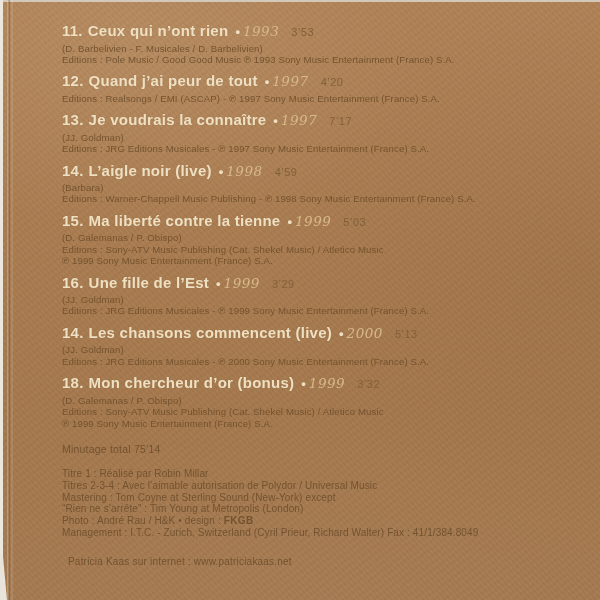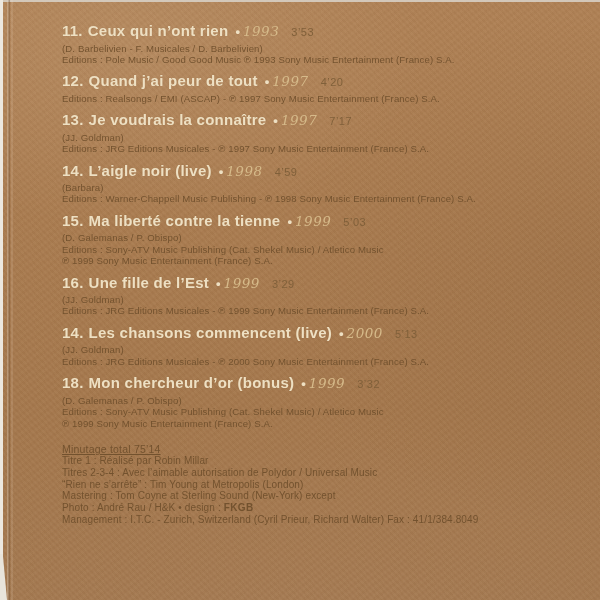--- a/index.html
+++ b/index.html
@@ -40,22 +40,22 @@
     text-shadow:0 0 1px rgba(120,85,45,0.25);
   }
   .num{margin-right:5px;}
   .bullet{color:#eee0c3;font-size:13px;font-weight:700;margin:0 3px 0 7px;}
   .year{font-family:"DejaVu Serif",serif;font-style:italic;color:#d6ba8a;font-size:13.5px;letter-spacing:.5px;}
   .dur{color:#80603a;font-size:11px;margin-left:12px;letter-spacing:.5px;}
   .credit{
     color:#6f4f2c;font-size:9.6px;line-height:11.4px;letter-spacing:.12px;
     opacity:.92;white-space:nowrap;
   }
-  .minutage{color:#6f4f2c;font-size:10.5px;letter-spacing:.2px;margin-top:14px;opacity:.92;text-decoration:underline;}
-  .production{}
+  .minutage{color:#6f4f2c;font-size:10.5px;letter-spacing:.2px;margin-top:14px;opacity:.92;}
+  .production{margin-top:13px;}
   .production .credit{font-size:10px;line-height:11.8px;}
   .production .credit b{font-weight:700;letter-spacing:.4px;}
   .website{color:#6f4f2c;font-size:10px;letter-spacing:.2px;margin-top:17px;padding-left:6px;opacity:.92;white-space:nowrap;}
 </style>
 </head>
 <body>
 
 <div class="page">
   <div class="grain"></div>
   <div class="edge-top"></div>
@@ -105,19 +105,20 @@
           <div class="title-line"><span class="num">18.</span><span class="ttl">Mon chercheur d’or (bonus)</span><span class="bullet">•</span><span class="year">1999</span><span class="dur">3’32</span></div>
           <div class="credit">(D. Galemanas / P. Obispo)</div>
           <div class="credit">Editions : Sony-ATV Music Publishing (Cat. Shekel Music) / Atletico Music</div>
           <div class="credit">℗ 1999 Sony Music Entertainment (France) S.A.</div>
         </div>
       </div>
     <div class="minutage">Minutage total 75’14</div>
     <div id="production" class="production">
         <div class="credit"><span>Titre 1 : Réalisé par Robin Millar</span></div>
         <div class="credit"><span>Titres 2-3-4 : Avec l’aimable autorisation de Polydor / Universal Music</span></div>
+        <div class="credit"><span>Mastering : Tom Coyne at Sterling Sound (New-York) except</span></div>
         <div class="credit"><span>“Rien ne s’arrête” : Tim Young at Metropolis (London)</span></div>
-        <div class="credit"><span>Mastering : Tom Coyne at Sterling Sound (New-York) except</span></div>
         <div class="credit"><span>Photo : André Rau / H&amp;K • design : </span><b>FKGB</b></div>
         <div class="credit"><span>Management : I.T.C. - Zurich, Switzerland (Cyril Prieur, Richard Walter) Fax : 41/1/384.8049</span></div>
       </div>
+    <div class="website">Patricia Kaas sur internet : www.patriciakaas.net</div>
   </div>
 </div>
 
 </body></html>

